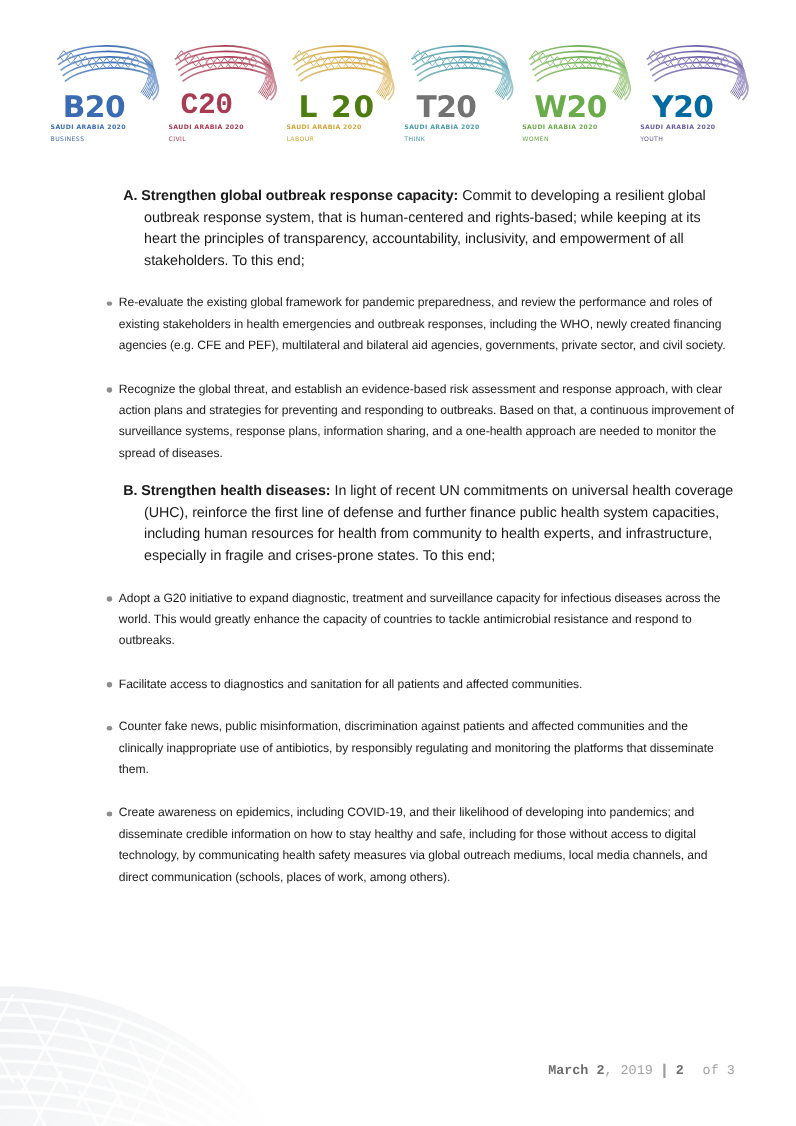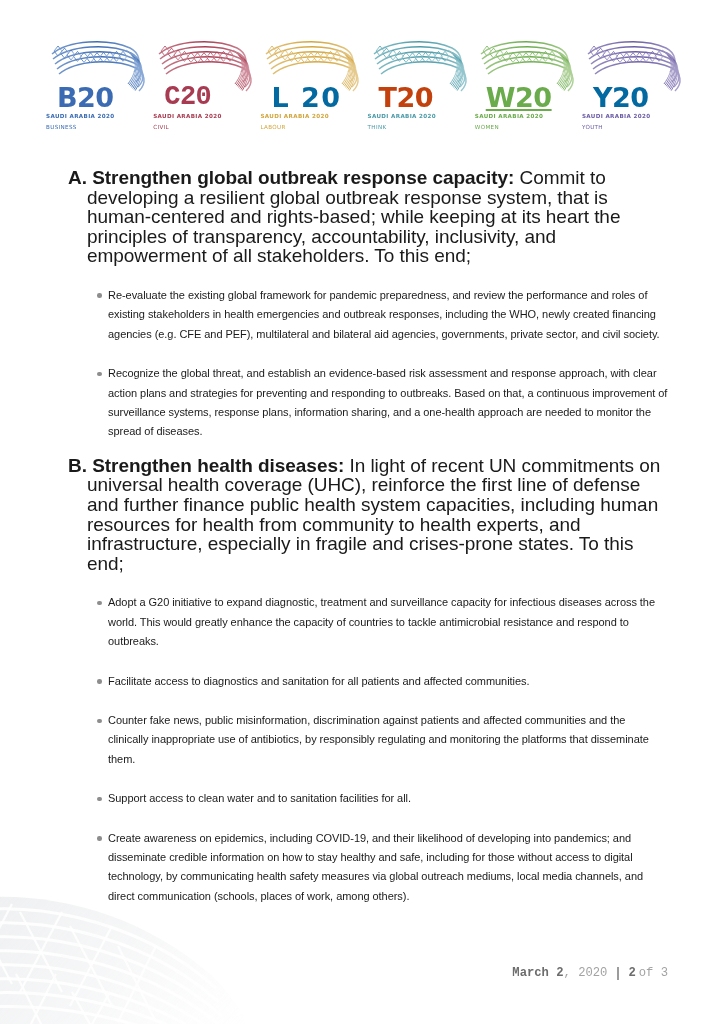--- a/index.html
+++ b/index.html
@@ -91,26 +91,27 @@
     left: 68px;
     width: 600px;
     z-index: 2;
   }
 
   .section {
     margin-bottom: 2px;
   }
 
   .section-head {
-    font-size: 19px;
+    font-size: 13px;
     line-height: 19.6px;
     text-indent: -19px;
     padding-left: 19px;
     margin-bottom: 9px;
     letter-spacing: -0.05px;
+    margin-left: 44px;
   }
   .section-head .letter {
     font-weight: bold;
   }
   .section-head .lead {
     font-weight: bold;
   }
 
   .bullets {
     list-style: none;
@@ -164,21 +165,21 @@
     height: 13px;
     background: #9c9c9c;
     margin: 0 9px 0 10px;
   }
   .footer .page-num {
     font-weight: bold;
     color: #6d6d6d;
   }
   .footer .page-rest {
     color: #a3a3a3;
-    margin-left: 3px;
+    margin-left: 17px;
   }
 </style>
 </head>
 <body>
 
 <svg class="watermark" viewBox="0 0 340 190" preserveAspectRatio="none">
   <defs>
     <linearGradient id="wmFade" x1="0" y1="0" x2="1" y2="0.5">
       <stop offset="0%" stop-color="#d8dadd" stop-opacity="0.95"></stop>
       <stop offset="60%" stop-color="#e4e6e9" stop-opacity="0.55"></stop>
@@ -320,21 +321,21 @@
           <path d="M77,17.264791656835712 l4,5 l-4,5 l-4,-5 Z" stroke-width="0.8"></path>
           <path d="M80,16 C92,24 92,36 82,50" stroke-width="0.9"></path>
           <path d="M81.6,17.2 C93,25 93,37 83.2,51.1" stroke-width="0.9"></path>
           <path d="M83.2,18.4 C94,26 94,38 84.4,52.2" stroke-width="0.9"></path>
           <path d="M84.8,19.6 C95,27 95,39 85.6,53.3" stroke-width="0.9"></path>
           <path d="M86.4,20.8 C96,28 96,40 86.8,54.4" stroke-width="0.9"></path>
           <path d="M88,22 C97,29 97,41 88,55.5" stroke-width="0.9"></path>
           <path d="M89.6,23.2 C98,30 98,42 89.2,56.6" stroke-width="0.9"></path>
         </g>
       </svg>
-    <div class="wordmark spaced" style="color: #0369a1;">L 20</div>
+    <div class="wordmark spaced" style="color: #4d7c0f;">L 20</div>
     <div class="country" style="color: rgb(211, 165, 60);">SAUDI ARABIA 2020</div>
     <div class="sector" style="color: rgb(211, 165, 60);">LABOUR</div>
   </div>
   <div class="logo">
     <svg class="ribbon" viewBox="0 0 102 58">
         <defs>
           <linearGradient id="rg3" x1="0" y1="0" x2="1" y2="0.4">
             <stop offset="0%" stop-color="#96c7cf"></stop>
             <stop offset="45%" stop-color="#4a9aa8"></stop>
             <stop offset="100%" stop-color="#96c7cf"></stop>
@@ -359,21 +360,21 @@
           <path d="M77,17.264791656835712 l4,5 l-4,5 l-4,-5 Z" stroke-width="0.8"></path>
           <path d="M80,16 C92,24 92,36 82,50" stroke-width="0.9"></path>
           <path d="M81.6,17.2 C93,25 93,37 83.2,51.1" stroke-width="0.9"></path>
           <path d="M83.2,18.4 C94,26 94,38 84.4,52.2" stroke-width="0.9"></path>
           <path d="M84.8,19.6 C95,27 95,39 85.6,53.3" stroke-width="0.9"></path>
           <path d="M86.4,20.8 C96,28 96,40 86.8,54.4" stroke-width="0.9"></path>
           <path d="M88,22 C97,29 97,41 88,55.5" stroke-width="0.9"></path>
           <path d="M89.6,23.2 C98,30 98,42 89.2,56.6" stroke-width="0.9"></path>
         </g>
       </svg>
-    <div class="wordmark" style="color: #c2410c;">T20</div>
+    <div class="wordmark" style="color: #737373;">T20</div>
     <div class="country" style="color: rgb(74, 154, 168);">SAUDI ARABIA 2020</div>
     <div class="sector" style="color: rgb(74, 154, 168);">THINK</div>
   </div>
   <div class="logo">
     <svg class="ribbon" viewBox="0 0 102 58">
         <defs>
           <linearGradient id="rg4" x1="0" y1="0" x2="1" y2="0.4">
             <stop offset="0%" stop-color="#aed198"></stop>
             <stop offset="45%" stop-color="#6aab4b"></stop>
             <stop offset="100%" stop-color="#aed198"></stop>
@@ -398,21 +399,21 @@
           <path d="M77,17.264791656835712 l4,5 l-4,5 l-4,-5 Z" stroke-width="0.8"></path>
           <path d="M80,16 C92,24 92,36 82,50" stroke-width="0.9"></path>
           <path d="M81.6,17.2 C93,25 93,37 83.2,51.1" stroke-width="0.9"></path>
           <path d="M83.2,18.4 C94,26 94,38 84.4,52.2" stroke-width="0.9"></path>
           <path d="M84.8,19.6 C95,27 95,39 85.6,53.3" stroke-width="0.9"></path>
           <path d="M86.4,20.8 C96,28 96,40 86.8,54.4" stroke-width="0.9"></path>
           <path d="M88,22 C97,29 97,41 88,55.5" stroke-width="0.9"></path>
           <path d="M89.6,23.2 C98,30 98,42 89.2,56.6" stroke-width="0.9"></path>
         </g>
       </svg>
-    <div class="wordmark" style="color: rgb(106, 171, 75); text-decoration: underline;">W20</div>
+    <div class="wordmark" style="color: rgb(106, 171, 75);">W20</div>
     <div class="country" style="color: rgb(106, 171, 75);">SAUDI ARABIA 2020</div>
     <div class="sector" style="color: rgb(106, 171, 75);">WOMEN</div>
   </div>
   <div class="logo">
     <svg class="ribbon" viewBox="0 0 102 58">
         <defs>
           <linearGradient id="rg5" x1="0" y1="0" x2="1" y2="0.4">
             <stop offset="0%" stop-color="#a79dc9"></stop>
             <stop offset="45%" stop-color="#6b5ca5"></stop>
             <stop offset="100%" stop-color="#a79dc9"></stop>
@@ -465,26 +466,26 @@
 
   <div class="section">
     <div class="section-head">
       <span class="letter">B.</span>
       <span class="lead">Strengthen health diseases:</span><span class="rest"> In light of recent UN commitments on universal health coverage (UHC), reinforce the first line of defense and further finance public health system capacities, including human resources for health from community to health experts, and infrastructure, especially in fragile and crises-prone states. To this end;</span>
     </div>
     <ul class="bullets">
       <li><span class="dot"></span><span>Adopt a G20 initiative to expand diagnostic, treatment and surveillance capacity for infectious diseases across the world. This would greatly enhance the capacity of countries to tackle antimicrobial resistance and respond to outbreaks.</span></li>
       <li><span class="dot"></span><span>Facilitate access to diagnostics and sanitation for all patients and affected communities.</span></li>
       <li><span class="dot"></span><span>Counter fake news, public misinformation, discrimination against patients and affected communities and the clinically inappropriate use of antibiotics, by responsibly regulating and monitoring the platforms that disseminate them.</span></li>
-      <li><span class="dot"></span><span>Support access to clean water and to sanitation facilities for all.</span></li>
+      <li><span class="dot"></span></li>
       <li><span class="dot"></span><span>Create awareness on epidemics, including COVID-19, and their likelihood of developing into pandemics; and disseminate credible information on how to stay healthy and safe, including for those without access to digital technology, by communicating health safety measures via global outreach mediums, local media channels, and direct communication (schools, places of work, among others).</span></li>
     </ul>
   </div>
 
 </div>
 
 <div class="footer">
   <span class="date-strong">March 2</span>
-    <span class="date-rest">, 2020</span>
+    <span class="date-rest">, 2019</span>
   <span class="sep"></span>
   <span class="page-num">2</span>
   <span class="page-rest">of 3</span>
 </div>
 
 </body></html>

